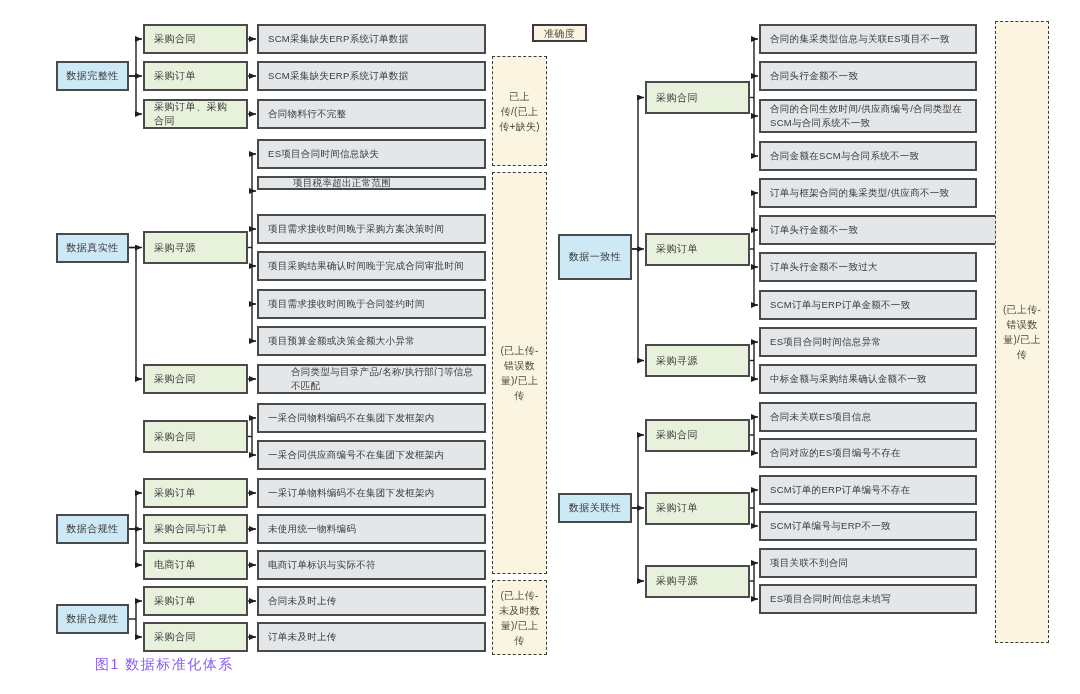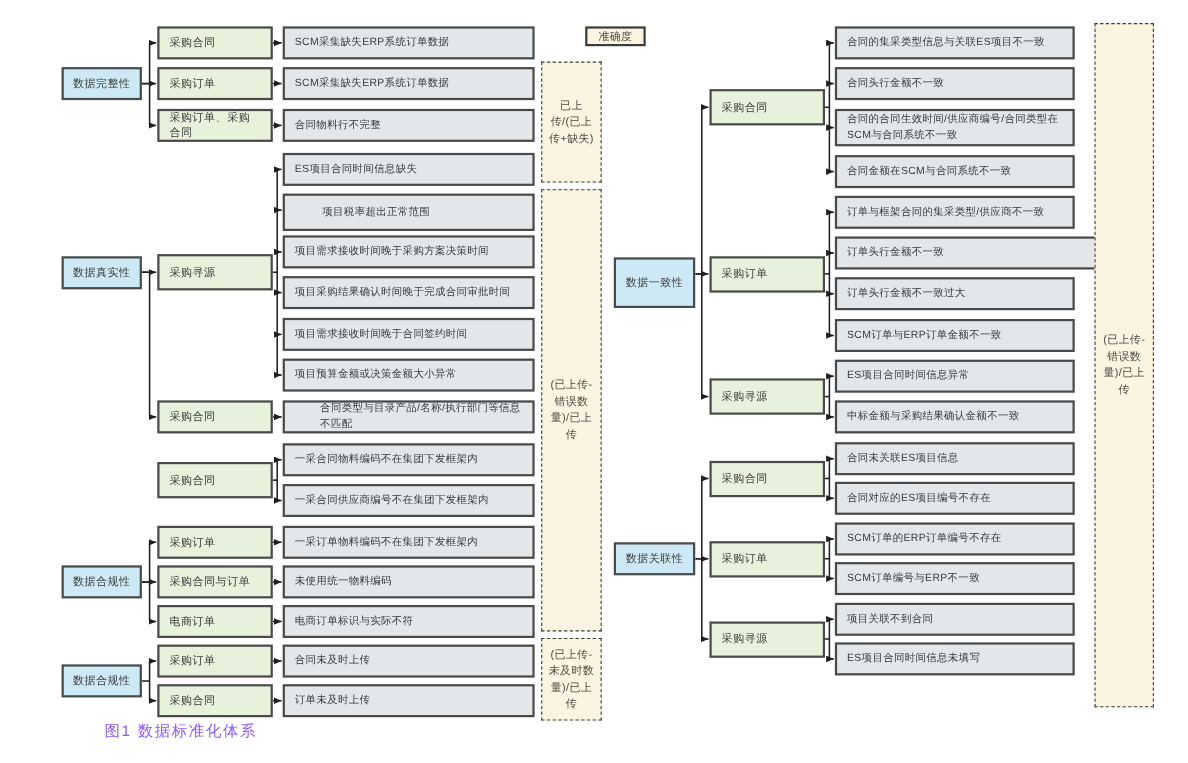--- a/index.html
+++ b/index.html
@@ -111,21 +111,21 @@
       <line x1="638" y1="435" x2="638" y2="581" stroke="#1f1f1f" stroke-width="1.4"></line>
       <line x1="638" y1="435" x2="644" y2="435" stroke="#1f1f1f" stroke-width="1.4" marker-end="url(#ah)"></line>
       <line x1="632" y1="508" x2="644" y2="508" stroke="#1f1f1f" stroke-width="1.4" marker-end="url(#ah)"></line>
       <line x1="638" y1="581" x2="644" y2="581" stroke="#1f1f1f" stroke-width="1.4" marker-end="url(#ah)"></line>
     </svg>
   <div id="caption">图1 数据标准化体系</div>
 <div class="box iss" style="left: 257px; top: 24px; width: 229px; height: 30px;">SCM采集缺失ERP系统订单数据</div>
     <div class="box iss" style="left: 257px; top: 61px; width: 229px; height: 30px;">SCM采集缺失ERP系统订单数据</div>
     <div class="box iss" style="left: 257px; top: 99px; width: 229px; height: 30px;">合同物料行不完整</div>
     <div class="box iss" style="left: 257px; top: 139px; width: 229px; height: 30px;">ES项目合同时间信息缺失</div>
-    <div class="box iss" style="left: 257px; top: 176px; width: 229px; height: 34px; padding-left: 34px;">项目税率超出正常范围</div>
+    <div class="box iss" style="left: 257px; top: 176px; width: 229px; height: 14px; padding-left: 34px;">项目税率超出正常范围</div>
     <div class="box iss" style="left: 257px; top: 214px; width: 229px; height: 30px;">项目需求接收时间晚于采购方案决策时间</div>
     <div class="box iss" style="left: 257px; top: 251px; width: 229px; height: 30px;">项目采购结果确认时间晚于完成合同审批时间</div>
     <div class="box iss" style="left: 257px; top: 289px; width: 229px; height: 30px;">项目需求接收时间晚于合同签约时间</div>
     <div class="box iss" style="left: 257px; top: 326px; width: 229px; height: 30px;">项目预算金额或决策金额大小异常</div>
     <div class="box iss" style="left: 257px; top: 364px; width: 229px; height: 30px; padding-left: 32px;">合同类型与目录产品/名称/执行部门等信息不匹配</div>
     <div class="box iss" style="left: 257px; top: 403px; width: 229px; height: 30px;">一采合同物料编码不在集团下发框架内</div>
     <div class="box iss" style="left: 257px; top: 440px; width: 229px; height: 30px;">一采合同供应商编号不在集团下发框架内</div>
     <div class="box iss" style="left: 257px; top: 478px; width: 229px; height: 30px;">一采订单物料编码不在集团下发框架内</div>
     <div class="box iss" style="left: 257px; top: 514px; width: 229px; height: 30px;">未使用统一物料编码</div>
     <div class="box iss" style="left: 257px; top: 550px; width: 229px; height: 30px;">电商订单标识与实际不符</div>

